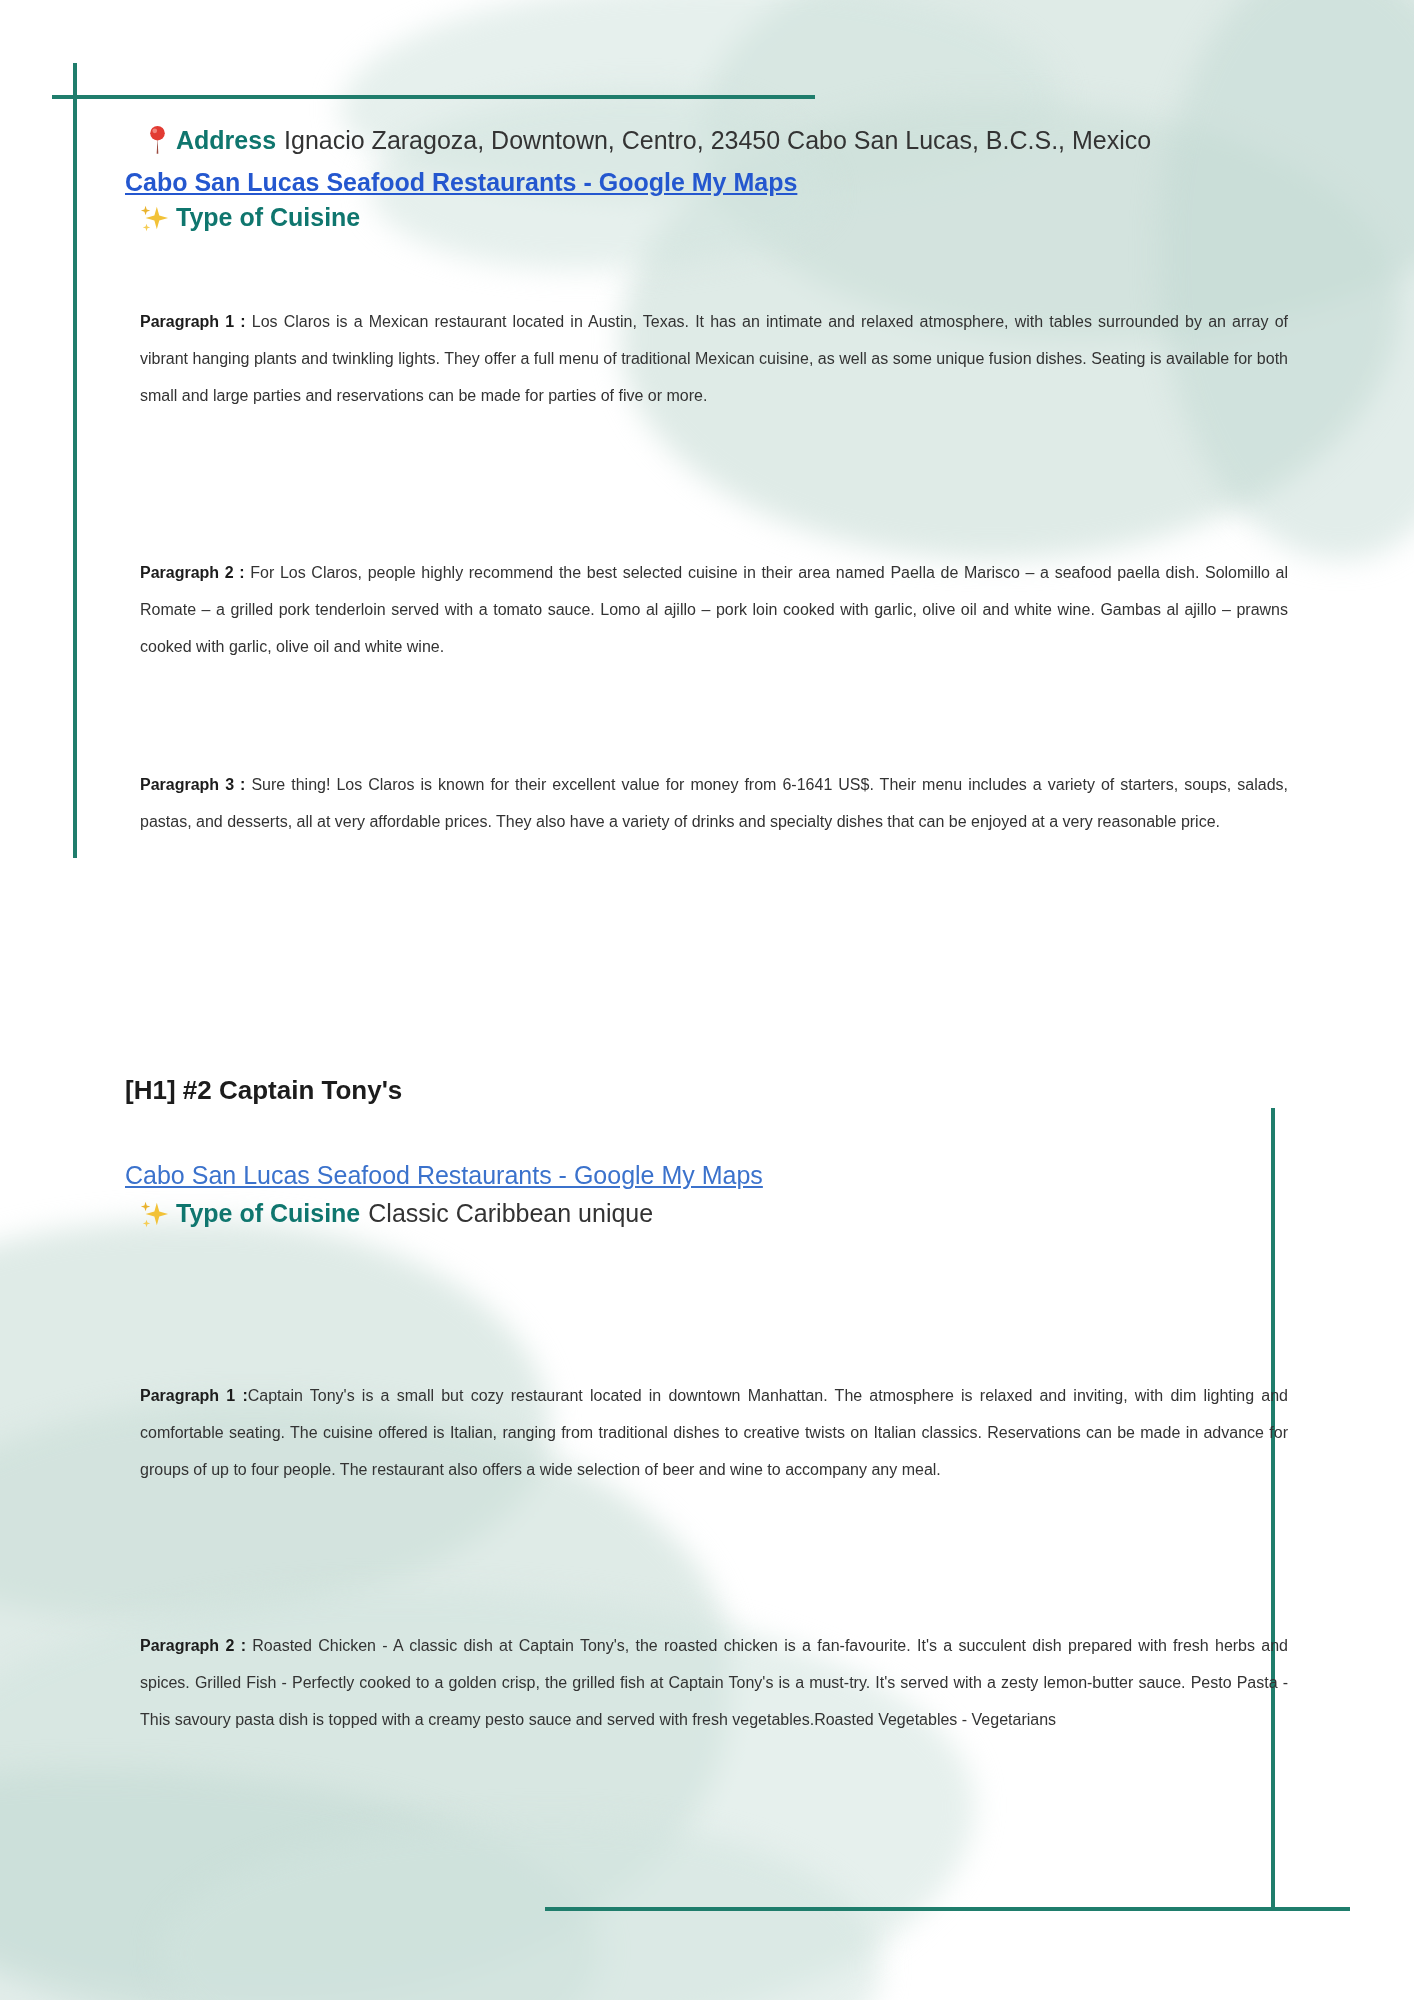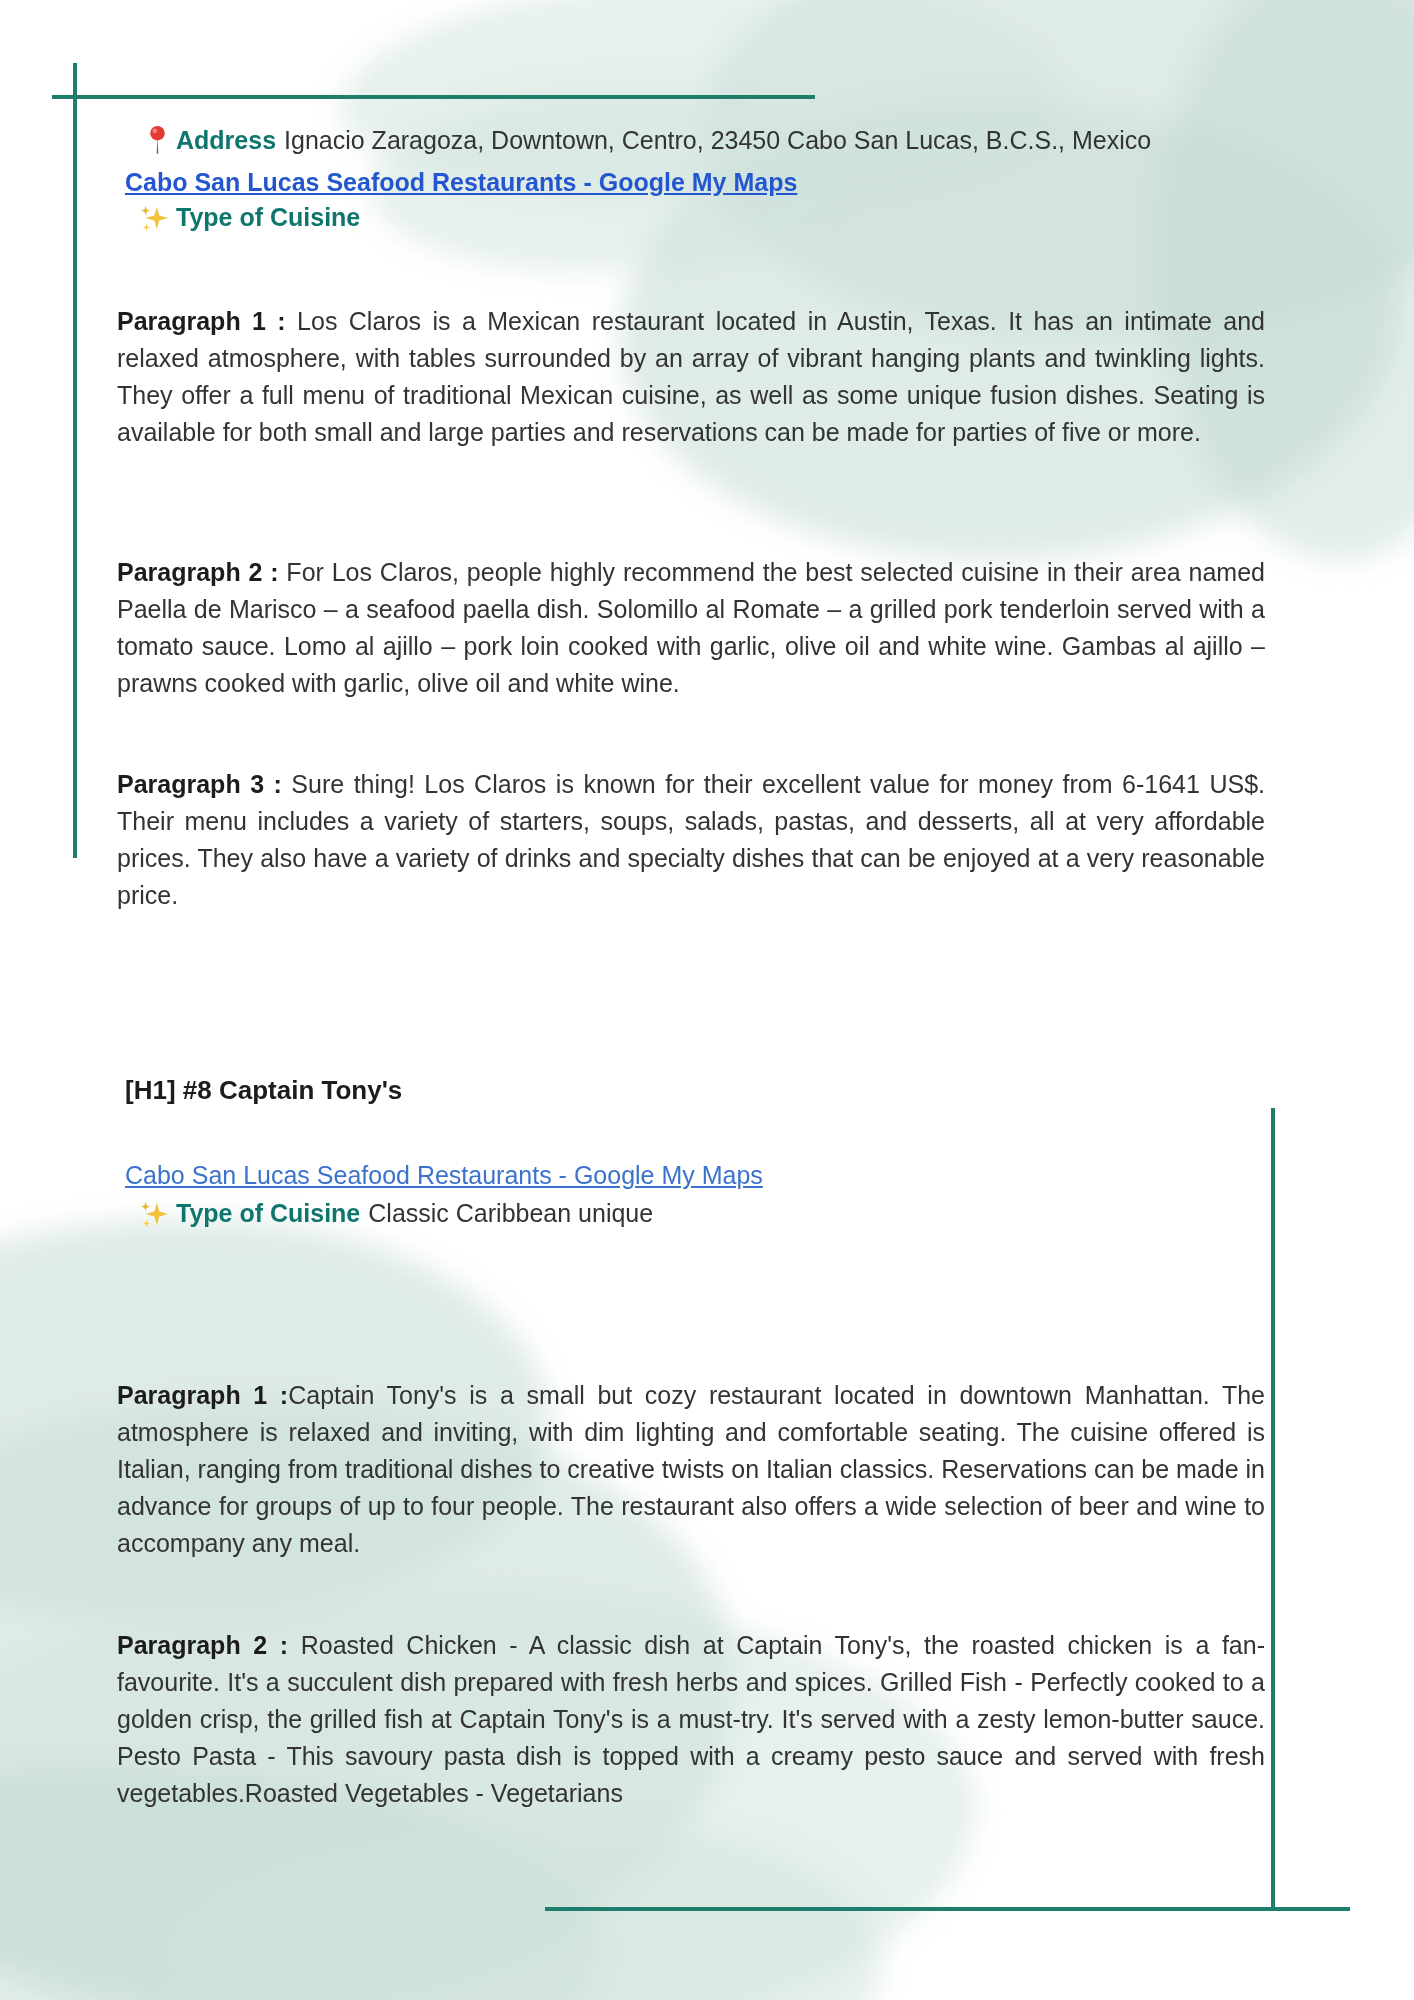--- a/index.html
+++ b/index.html
@@ -40,22 +40,22 @@
   .info2{top:1156px;line-height:38px;font-size:25px;}
   .info-line{white-space:normal;}
   b.lbl{color:#0f766e;font-weight:bold;}
   a.maplink{text-decoration:underline;cursor:pointer;}
   .maplink.bold{color:#2457cf;font-weight:bold;}
   .maplink.reg{color:#3b72cc;font-weight:normal;}
   .pin-icon{display:inline-block;vertical-align:-7px;margin:0 9px 0 23px;}
   .sparkle-icon{display:inline-block;vertical-align:-7px;margin:0 7px 0 14px;}
   .dollar-icon{display:inline-block;color:#5f9e3e;font-weight:bold;font-size:29px;margin:0 14px 0 26px;vertical-align:-2px;}
   .val-gap{margin-left:8px;}
-  p.body-par{position:absolute;left:117px;width:1148px;margin:0;
-    font-size:25px;line-height:37px;text-align:justify;z-index:3;color:#333333;}
+  p.body-par{position:absolute;left:140px;width:1148px;margin:0;
+    font-size:16px;line-height:37px;text-align:justify;z-index:3;color:#333333;}
   p.body-par b{color:#1c1c1c;}
   .par1{top:303px;}
   .par2{top:554px;}
   .par3{top:766px;}
   .cpar1{top:1377px;line-height:36px;}
   .cpar2{top:1627px;line-height:36px;}
   .h1-line{position:absolute;left:125px;top:1072px;width:1148px;z-index:3;
     font-size:26px;font-weight:bold;color:#1c1c1c;line-height:36px;}
 </style>
 </head>
@@ -98,21 +98,21 @@
           </svg></span><b class="lbl">Type of Cuisine</b><span class="val-gap"></span>
     </div>
   </div>
 
   <p class="body-par par1"><b>Paragraph 1 :</b><span> Los Claros is a Mexican restaurant located in Austin, Texas. It has an intimate and relaxed atmosphere, with tables surrounded by an array of vibrant hanging plants and twinkling lights. They offer a full menu of traditional Mexican cuisine, as well as some unique fusion dishes. Seating is available for both small and large parties and reservations can be made for parties of five or more.</span></p>
 
   <p class="body-par par2"><b>Paragraph 2 :</b><span> For Los Claros, people highly recommend the best selected cuisine in their area named Paella de Marisco – a seafood paella dish. Solomillo al Romate – a grilled pork tenderloin served with a tomato sauce. Lomo al ajillo – pork loin cooked with garlic, olive oil and white wine. Gambas al ajillo – prawns cooked with garlic, olive oil and white wine.</span></p>
 
   <p class="body-par par3"><b>Paragraph 3 :</b><span> Sure thing! Los Claros is known for their excellent value for money from 6-1641 US$. Their menu includes a variety of starters, soups, salads, pastas, and desserts, all at very affordable prices. They also have a variety of drinks and specialty dishes that can be enjoyed at a very reasonable price.</span></p>
 
-  <div class="h1-line">[H1] #8 Captain Tony's</div>
+  <div class="h1-line">[H1] #2 Captain Tony's</div>
 
   <div class="content info2">
     <div class="info-line">
       <a class="maplink reg">Cabo San Lucas Seafood Restaurants - Google My Maps</a>
     </div>
     <div class="info-line">
       <span class="sparkle-icon"><svg width="30" height="30" viewBox="0 0 32 32">
             <path d="M19 4 L21.6 13.4 L31 16 L21.6 18.6 L19 28 L16.4 18.6 L7 16 L16.4 13.4 Z" fill="#f2c238"></path>
             <path d="M7 3 L8.2 6.8 L12 8 L8.2 9.2 L7 13 L5.8 9.2 L2 8 L5.8 6.8 Z" fill="#e9b22c"></path>
             <path d="M8 22 L9 25 L12 26 L9 27 L8 30 L7 27 L4 26 L7 25 Z" fill="#f5cd55"></path>

